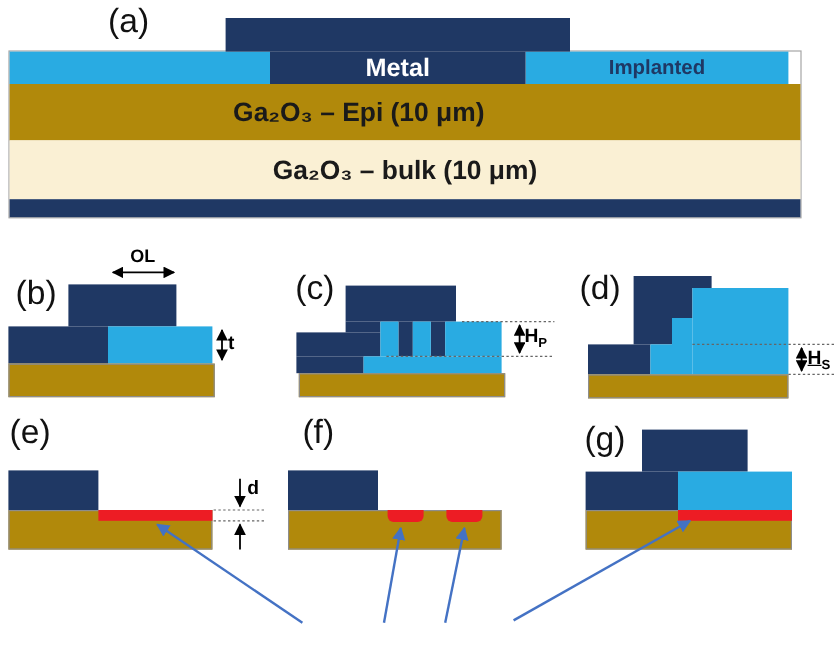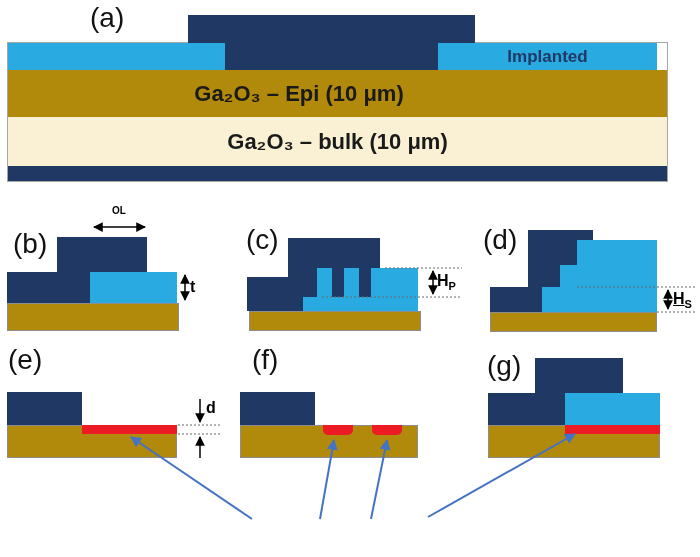--- a/index.html
+++ b/index.html
@@ -19,21 +19,21 @@
   .frame{border:1px solid #a6a6a6;box-sizing:border-box;background:#fff;}
   .panel-letter{font-size:28px;font-weight:400;color:#111;line-height:1;}
   .layer-text{font-weight:bold;font-size:22px;color:#1a1a1a;display:flex;
               align-items:center;justify-content:center;}
   .metal-text{font-weight:bold;font-size:21px;color:#fff;display:flex;
               align-items:center;justify-content:center;}
   .diel-text{font-weight:bold;font-size:17px;color:var(--navy);display:flex;
              align-items:center;justify-content:center;}
   .meas{font-weight:bold;font-size:16px;color:#000;line-height:1;}
   .meas sub{font-size:11px;}
-  .ol-text{font-weight:bold;font-size:10px;color:#000;text-align:center;}
+  .ol-text{font-weight:bold;font-size:15px;color:#000;text-align:center;}
   .caption{font-weight:bold;font-size:22px;color:#111;text-align:center;}
   .overlay{position:absolute;left:0;top:0;z-index:50;pointer-events:none;}
   .ref-line{stroke:#666;stroke-width:1;stroke-dasharray:2 2;}
   .meas-line{stroke:#000;stroke-width:1.5;}
   .pointer{stroke:var(--blue,#4472C4);stroke-width:2;}
 </style>
 </head>
 <body>
 
 <div class="fig">
@@ -49,20 +49,21 @@
   <div class="abs layer-text" style="left:8px;top:117px;width:659px;height:49px;">Ga₂O₃ – bulk (10 μm)</div>
 
   <div class="abs navy" style="left:8px;top:166px;width:659px;height:15px;"></div>
 
   <div class="abs cyan" style="left:8px;top:43px;width:217px;height:27px;"></div>
   <div class="abs cyan" style="left:438px;top:43px;width:219px;height:27px;"></div>
   <div class="abs diel-text" style="left:438px;top:43px;width:219px;height:27px;">Implanted</div>
 
   <div class="abs navy" style="left:188px;top:15px;width:287px;height:28px;"></div>
   <div class="abs navy" style="left:225px;top:43px;width:213px;height:27px;"></div>
+  <div class="abs metal-text" style="left:225px;top:43px;width:213px;height:27px;">Metal</div>
 
   <span class="abs panel-letter" style="left:13px;top:230px;">(b)</span>
   <div class="abs ol-text" style="left:96px;top:205px;width:46px;">OL</div>
   <div class="abs navy" style="left:57px;top:237px;width:90px;height:35px;"></div>
   <div class="abs navy" style="left:7px;top:272px;width:83px;height:31px;"></div>
   <div class="abs cyan" style="left:90px;top:272px;width:87px;height:31px;"></div>
   <div class="abs gold" style="left:7px;top:303px;width:172px;height:28px;"></div>
   <span class="abs meas" style="left:190px;top:279px;">t</span>
 
   <span class="abs panel-letter" style="left:246px;top:226px;">(c)</span>

